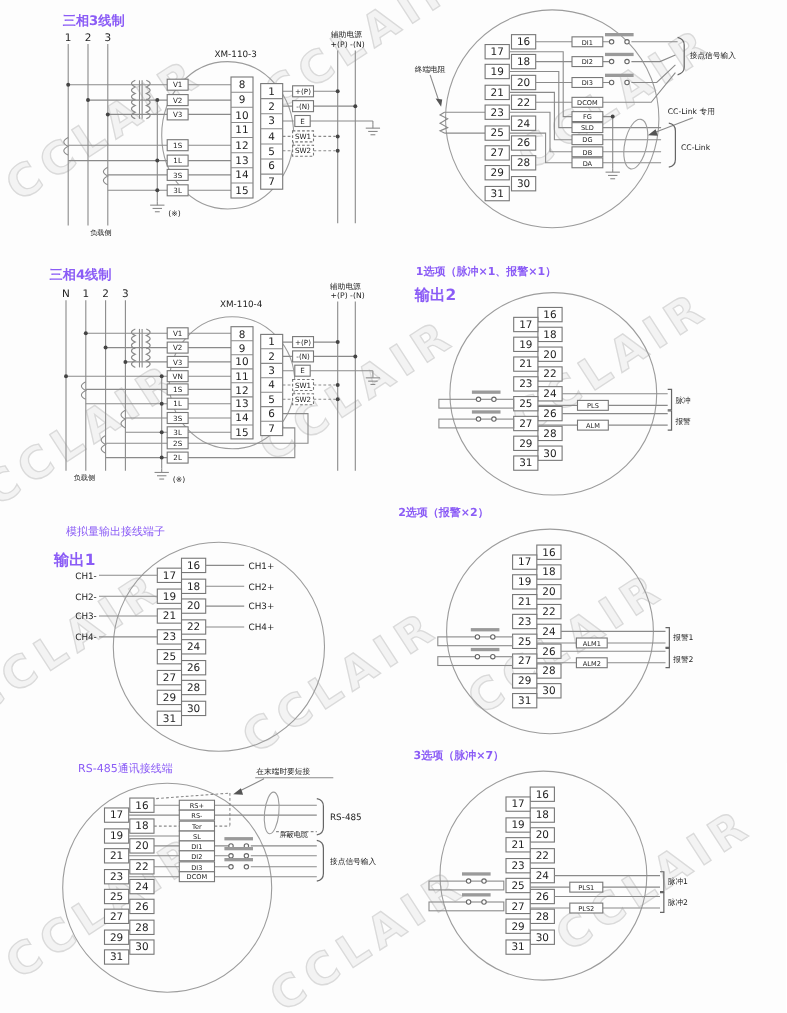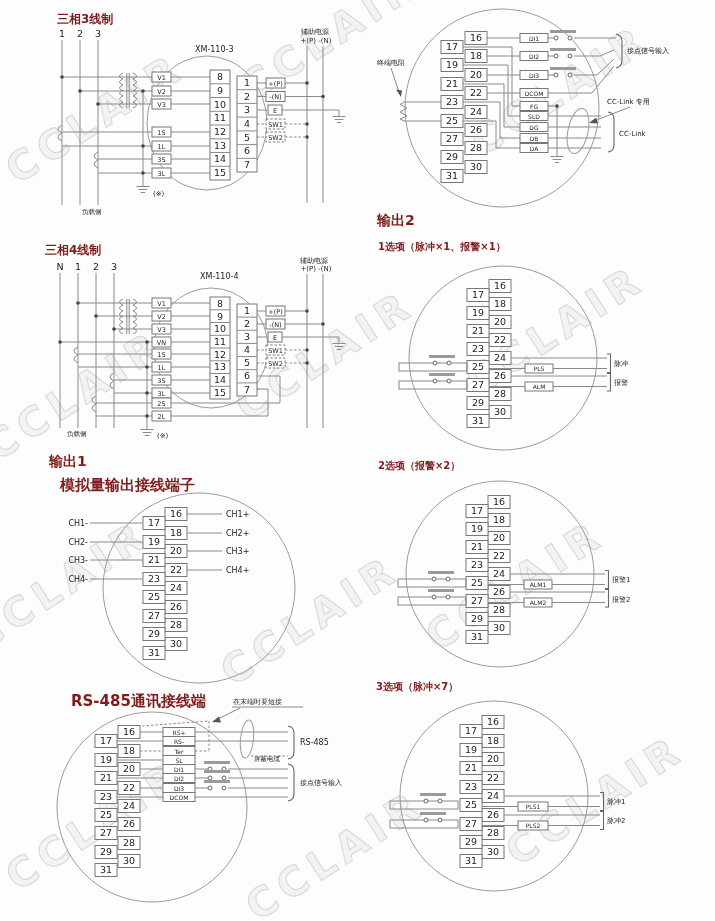--- a/index.html
+++ b/index.html
@@ -3,25 +3,25 @@
 <meta charset="utf-8">
 <style>
   html,body{margin:0;padding:0;background:#fff;}
   .page{position:relative;width:715px;height:921px;background:#fdfdfd;overflow:hidden;
         font-family:"DejaVu Sans","Liberation Sans",sans-serif;}
   
   .wm{position:absolute;font-weight:700;font-size:40px;letter-spacing:7px;white-space:nowrap;
       color:rgba(110,110,110,0.07);-webkit-text-stroke:1.2px #dadada;
       transform:translate(-50%,-50%) rotate(-33deg);pointer-events:none;z-index:1;}
   
-  .hd{position:absolute;z-index:3;color:#7f1d1d;white-space:nowrap;}
+  .hd{position:absolute;z-index:3;color:#8b5cf6;white-space:nowrap;}
   .h-sec{font-weight:600;font-size:12px;}
-  .h-big{font-weight:700;font-size:14px;}
+  .h-big{font-weight:700;font-size:14px;margin-top:48px;}
   .h-opt{font-weight:700;font-size:10px;}
-  .h-sub{font-weight:700;font-size:15px;}
+  .h-sub{font-weight:400;font-size:10px;}
   svg{position:absolute;left:0;top:0;z-index:2;}
   
   .w{stroke:#8a8a8a;stroke-width:1;fill:none;}
   .wd{stroke:#8a8a8a;stroke-width:1;fill:none;stroke-dasharray:2.5 2;}
   .bx{fill:#fff;stroke:#777;stroke-width:1;}
   .bxd{fill:#fff;stroke:#777;stroke-width:1;stroke-dasharray:2.5 1.8;}
   .crc{fill:none;stroke:#9c9c9c;stroke-width:1;}
   .br{stroke:#666;stroke-width:1.1;fill:none;}
   .dot{fill:#444;}
   .arr{fill:#555;stroke:none;}
@@ -51,21 +51,21 @@
   <div class="wm" style="left:95px;top:825px">CCLAIR</div>
   <div class="wm" style="left:335px;top:855px">CCLAIR</div>
   <div class="wm" style="left:595px;top:800px">CCLAIR</div>
 
   <div class="hd h-sec" style="left:57px;top:11px">三相3线制</div>
   <div class="hd h-sec" style="left:45px;top:242px">三相4线制</div>
   <div class="hd h-big" style="left:377px;top:212px">输出2</div>
   <div class="hd h-opt" style="left:378px;top:240px">1选项（脉冲×1、报警×1）</div>
   <div class="hd h-big" style="left:49px;top:453px">输出1</div>
   <div class="hd h-sub" style="left:60px;top:476px">模拟量输出接线端子</div>
-  <div class="hd h-opt" style="left:378px;top:459px">2选项（报警×2）</div>
+  <div class="hd h-opt" style="left:362px;top:459px">2选项（报警×2）</div>
   <div class="hd h-sub" style="left:71px;top:692px">RS-485通讯接线端</div>
   <div class="hd h-opt" style="left:376px;top:680px">3选项（脉冲×7）</div>
 
   <svg width="715" height="921" viewBox="0 0 715 921">
     <defs>
       <g id="sw">
         <rect x="-2" y="-8" width="26" height="3" fill="#9a9a9a"></rect>
         <circle cx="4" cy="0" r="2" fill="#fff" stroke="#666" stroke-width="1"></circle>
         <circle cx="18" cy="0" r="2" fill="#fff" stroke="#666" stroke-width="1"></circle>
       </g>

